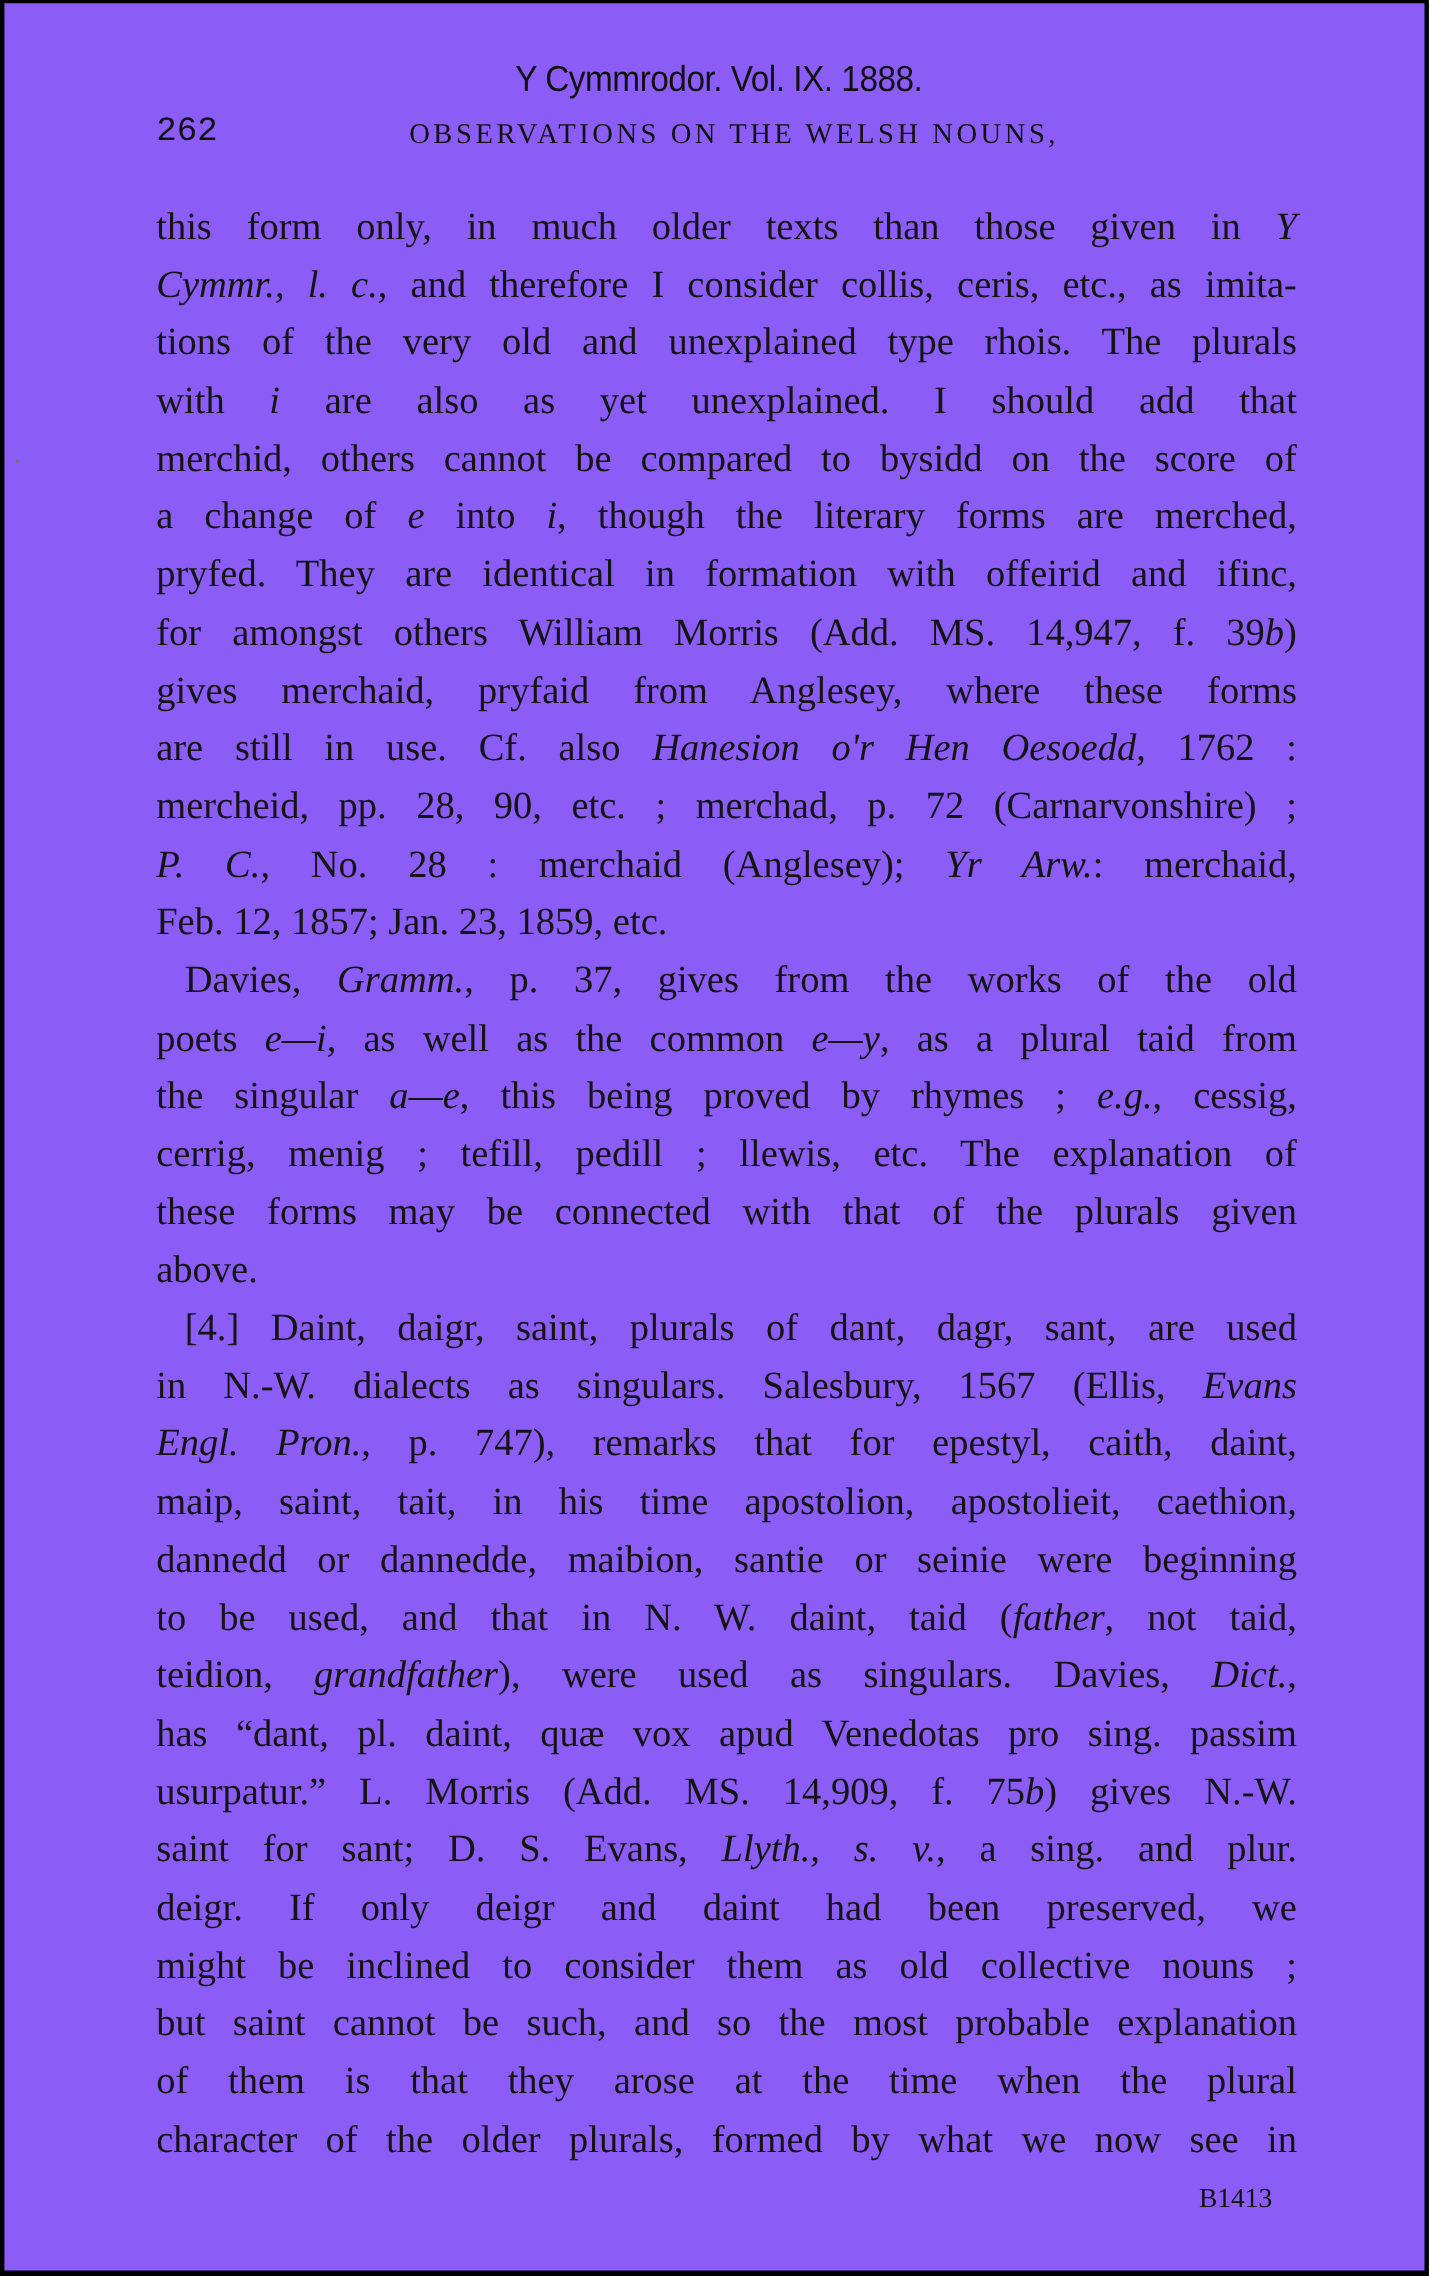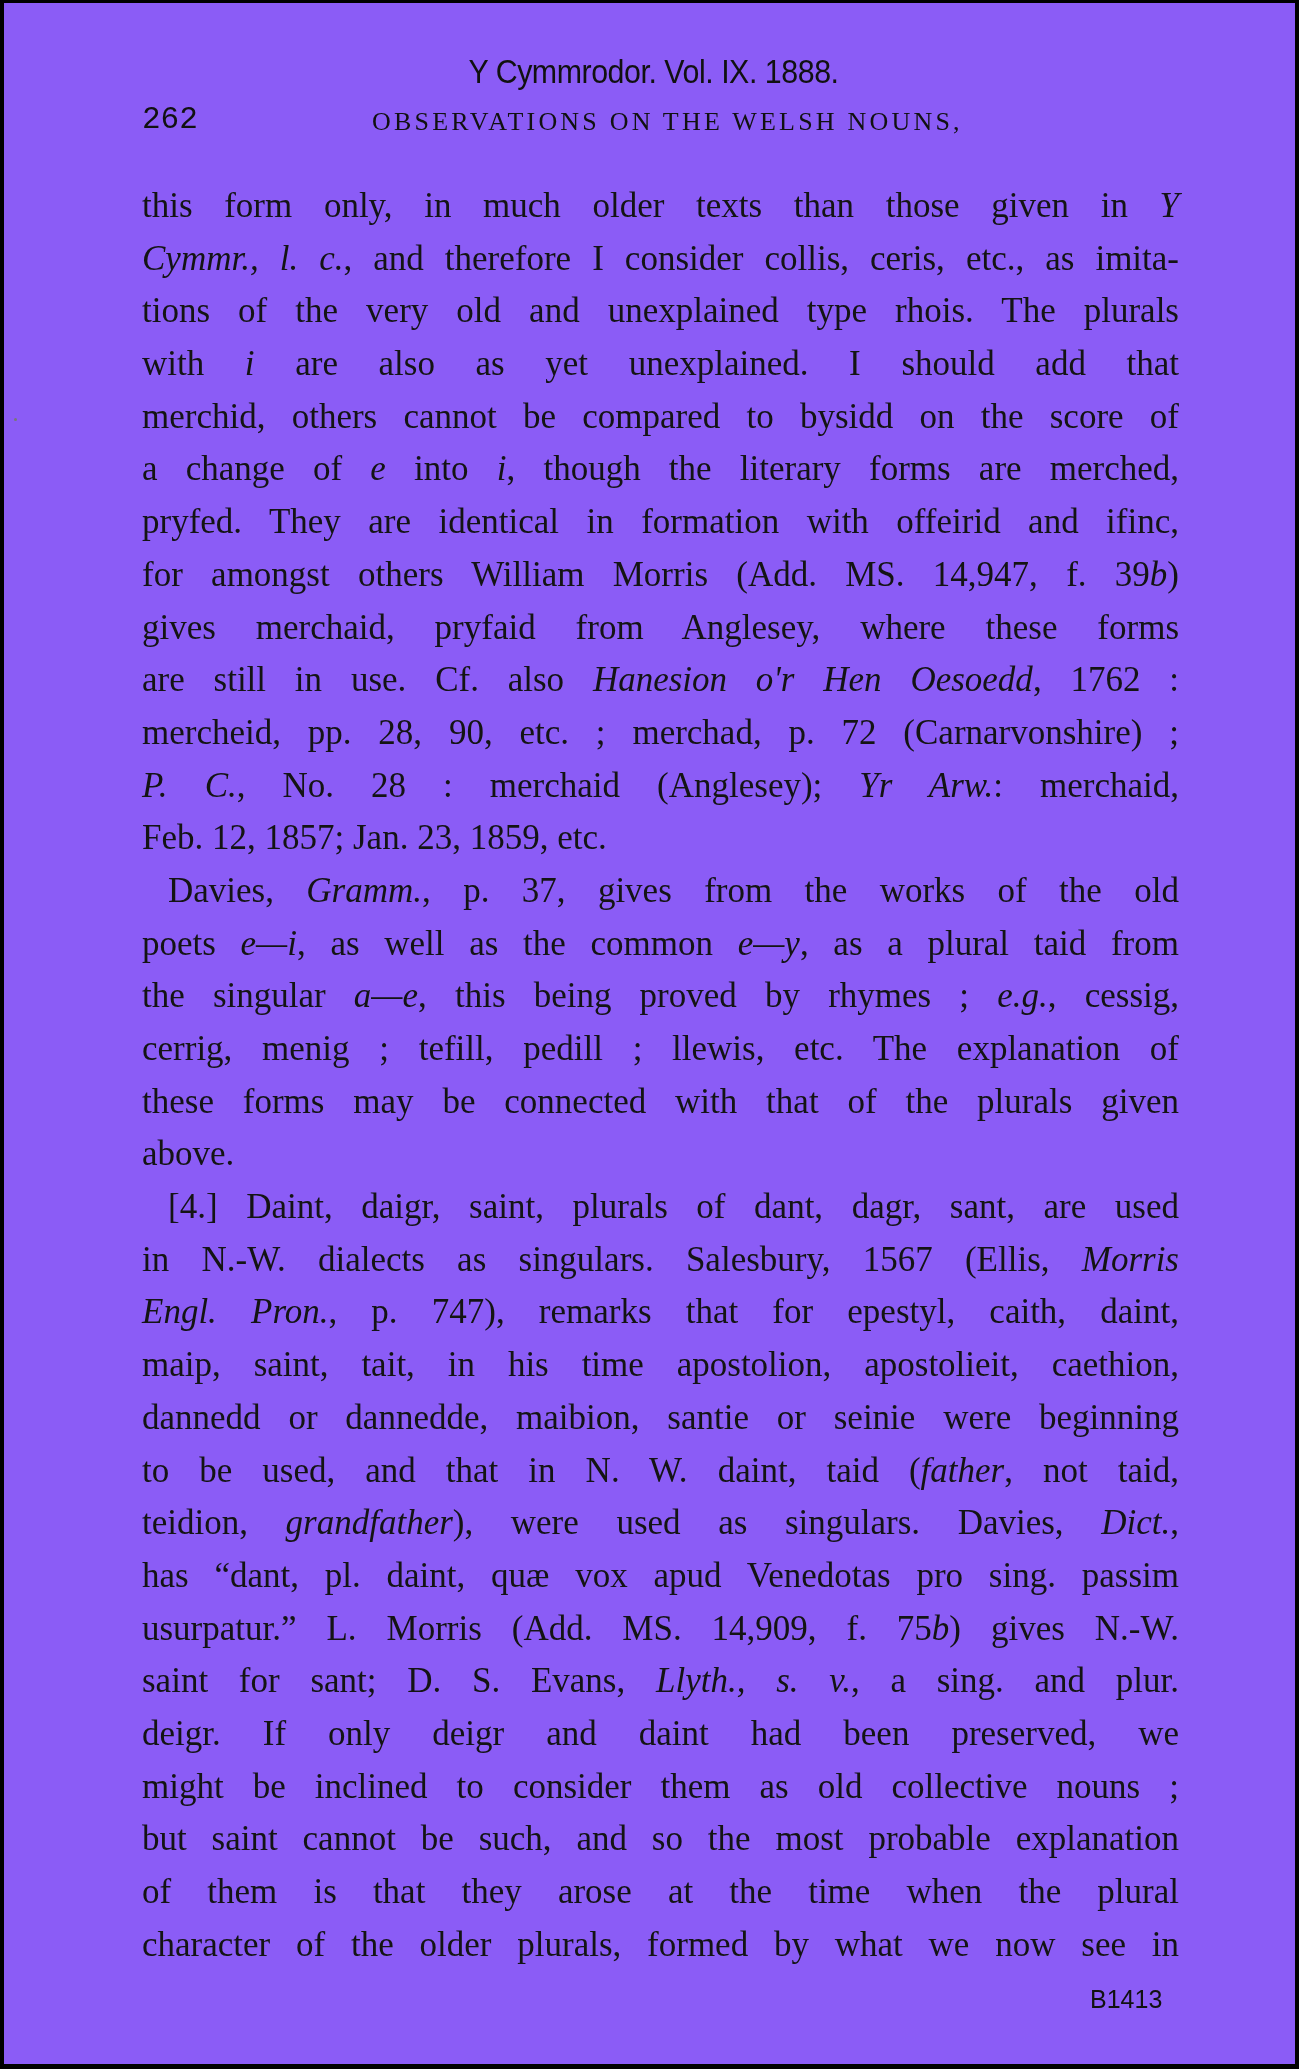--- a/index.html
+++ b/index.html
@@ -28,21 +28,21 @@
   }
   .line {
     display: block; white-space: nowrap; text-align: justify; text-align-last: justify;
     height: 52.7px; overflow: visible;
   }
   .line.last { text-align-last: left; }
   .line.indent { padding-left: 26px; }
   .it { font-style: italic; }
   .code {
     position: absolute; left: 1086px; top: 1982px;
-    font-family: Liberation Sans, sans-serif; font-size: 25px; color: #111;
+    font-family: Liberation Serif, serif; font-size: 25px; color: #111;
   }
   .speck { position: absolute; width: 3px; height: 3px; background: #777; border-radius: 50%; }
 </style>
 </head>
 <body>
 
 <div class="frame">
   <div class="stamp">Y Cymmrodor. Vol. IX. 1888.</div>
   <div class="page-num">262</div>
   <div class="running-head">OBSERVATIONS ON THE WELSH NOUNS,</div>
@@ -60,21 +60,21 @@
       <div class="line"><span>mercheid, pp. 28, 90, etc. ; merchad, p. 72 (Carnarvonshire) ;</span></div>
       <div class="line"><span class="it">P. C.</span><span>, No. 28 : merchaid (Anglesey); </span><span class="it">Yr Arw.</span><span>: merchaid,</span></div>
       <div class="line last"><span>Feb. 12, 1857; Jan. 23, 1859, etc.</span></div>
       <div class="line indent"><span>Davies, </span><span class="it">Gramm.</span><span>, p. 37, gives from the works of the old</span></div>
       <div class="line"><span>poets </span><span class="it">e—i</span><span>, as well as the common </span><span class="it">e—y</span><span>, as a plural taid from</span></div>
       <div class="line"><span>the singular </span><span class="it">a—e</span><span>, this being proved by rhymes ; </span><span class="it">e.g.</span><span>, cessig,</span></div>
       <div class="line"><span>cerrig, menig ; tefill, pedill ; llewis, etc.  The explanation of</span></div>
       <div class="line"><span>these forms may be connected with that of the plurals given</span></div>
       <div class="line last"><span>above.</span></div>
       <div class="line indent"><span>[4.]  Daint, daigr, saint, plurals of dant, dagr, sant, are used</span></div>
-      <div class="line"><span>in N.-W. dialects as singulars.  Salesbury, 1567 (Ellis, </span><span class="it">Morris</span></div>
+      <div class="line"><span>in N.-W. dialects as singulars.  Salesbury, 1567 (Ellis, </span><span class="it">Evans</span></div>
       <div class="line"><span class="it">Engl. Pron.</span><span>, p. 747), remarks that for epestyl, caith, daint,</span></div>
       <div class="line"><span>maip, saint, tait, in his time apostolion, apostolieit, caethion,</span></div>
       <div class="line"><span>dannedd or dannedde, maibion, santie or seinie were beginning</span></div>
       <div class="line"><span>to be used, and that in N. W. daint, taid (</span><span class="it">father</span><span>, not taid,</span></div>
       <div class="line"><span>teidion, </span><span class="it">grandfather</span><span>), were used as singulars.  Davies, </span><span class="it">Dict.</span><span>,</span></div>
       <div class="line"><span>has “dant, pl. daint, quæ vox apud Venedotas pro sing. passim</span></div>
       <div class="line"><span>usurpatur.”  L. Morris (Add. MS. 14,909, f. 75</span><span class="it">b</span><span>) gives N.-W.</span></div>
       <div class="line"><span>saint for sant; D. S. Evans, </span><span class="it">Llyth., s. v.</span><span>, a sing. and plur.</span></div>
       <div class="line"><span>deigr.  If only deigr and daint had been preserved, we</span></div>
       <div class="line"><span>might be inclined to consider them as old collective nouns ;</span></div>

